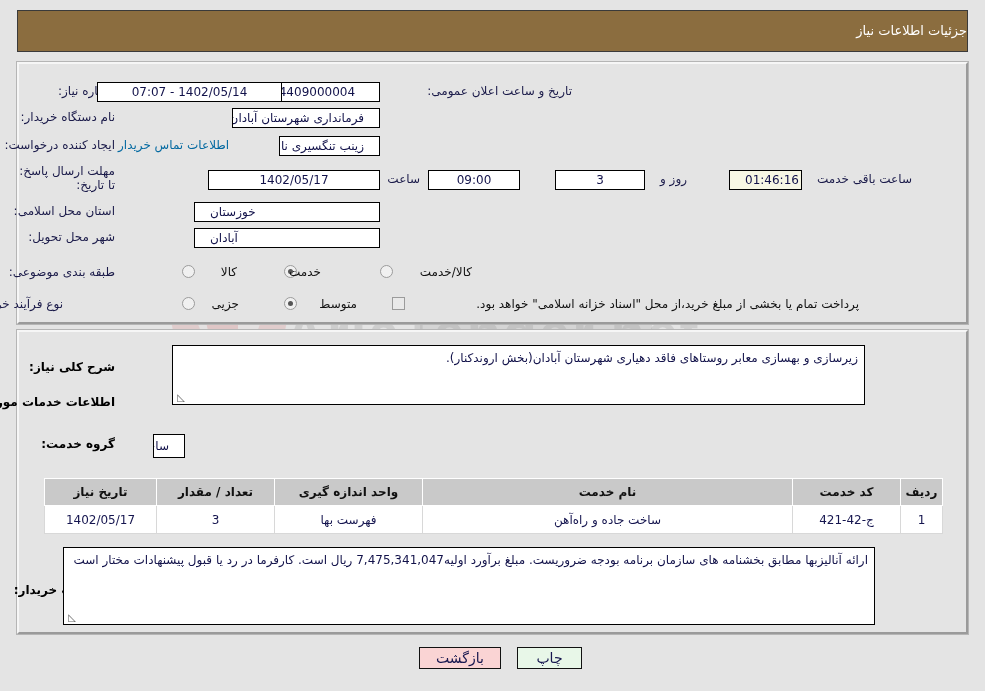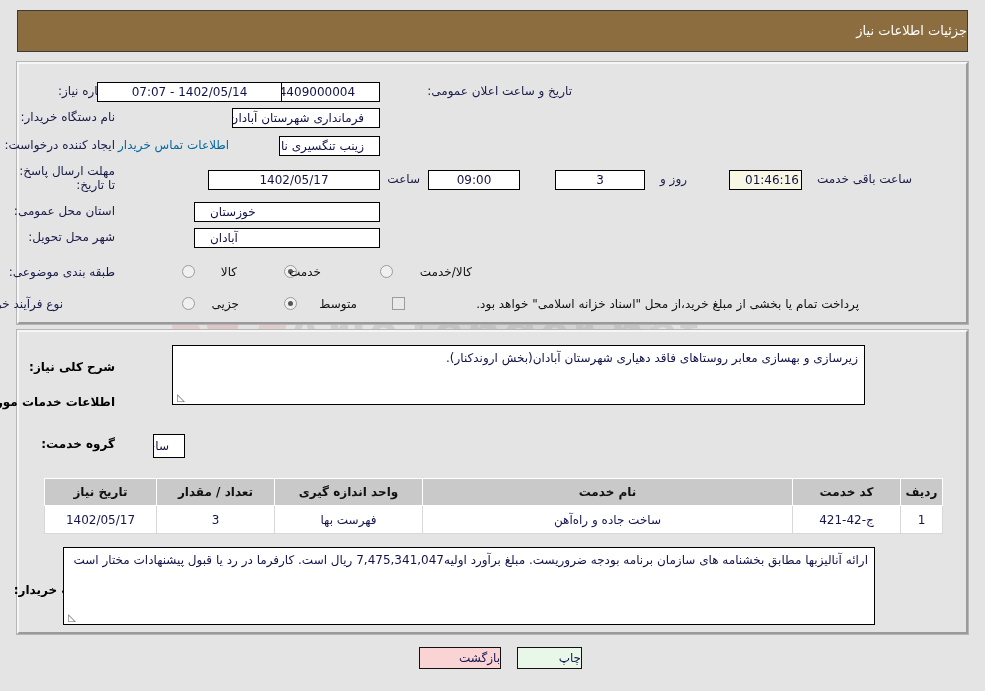--- a/index.html
+++ b/index.html
@@ -227,22 +227,22 @@
     color: #15154f;
     font-size: 12px;
   }
   .tbl td.num { direction: ltr; }
 
   
   .btn {
     position: absolute;
     box-sizing: border-box;
     border: 1px solid #111;
-    font-size: 12px;
-    text-align: right;
+    font-size: 14px;
+    text-align: center;
     line-height: 20px;
     height: 22px;
     cursor: pointer;
     color: #17174f;
     z-index: 11;
   }
   .btn-print  { background: #e8f7e8; left: 517px; top: 647px; width: 65px; }
   .btn-back   { background: #fad4d4; left: 419px; top: 647px; width: 82px; }
 </style>
 </head>
@@ -280,21 +280,21 @@
 
   <div class="lbl" style="right:870px; top:164px; white-space:normal; width:96px; text-align:right;">مهلت ارسال پاسخ: تا تاریخ:</div>
   <div class="fld c" style="right:605px; top:170px; width:172px;">1402/05/17</div>
   <div class="lbl" style="right:565px; top:172px;">ساعت</div>
   <div class="fld c" style="right:465px; top:170px; width:92px;">09:00</div>
   <div class="fld c" style="right:340px; top:170px; width:90px;">3</div>
   <div class="lbl" style="right:298px; top:172px;">روز و</div>
   <div class="fld c cream" style="right:183px; top:170px; width:73px;">01:46:16</div>
   <div class="lbl" style="right:73px; top:172px;">ساعت باقی خدمت</div>
 
-  <div class="lbl" style="right:870px; top:204px;">استان محل عمومی:</div>
+  <div class="lbl" style="right:870px; top:204px;">استان محل اسلامی:</div>
   <div class="fld r" style="right:605px; top:202px; width:186px;">خوزستان</div>
 
   <div class="lbl" style="right:870px; top:230px;">شهر محل تحویل:</div>
   <div class="fld r" style="right:605px; top:228px; width:186px;">آبادان</div>
 
   <div class="lbl" style="right:870px; top:265px;">طبقه بندی موضوعی:</div>
 
   <div class="radio" style="right:790px; top:265px;"></div>
   <div class="lbl blk" style="right:748px; top:265px;">کالا</div>
 

